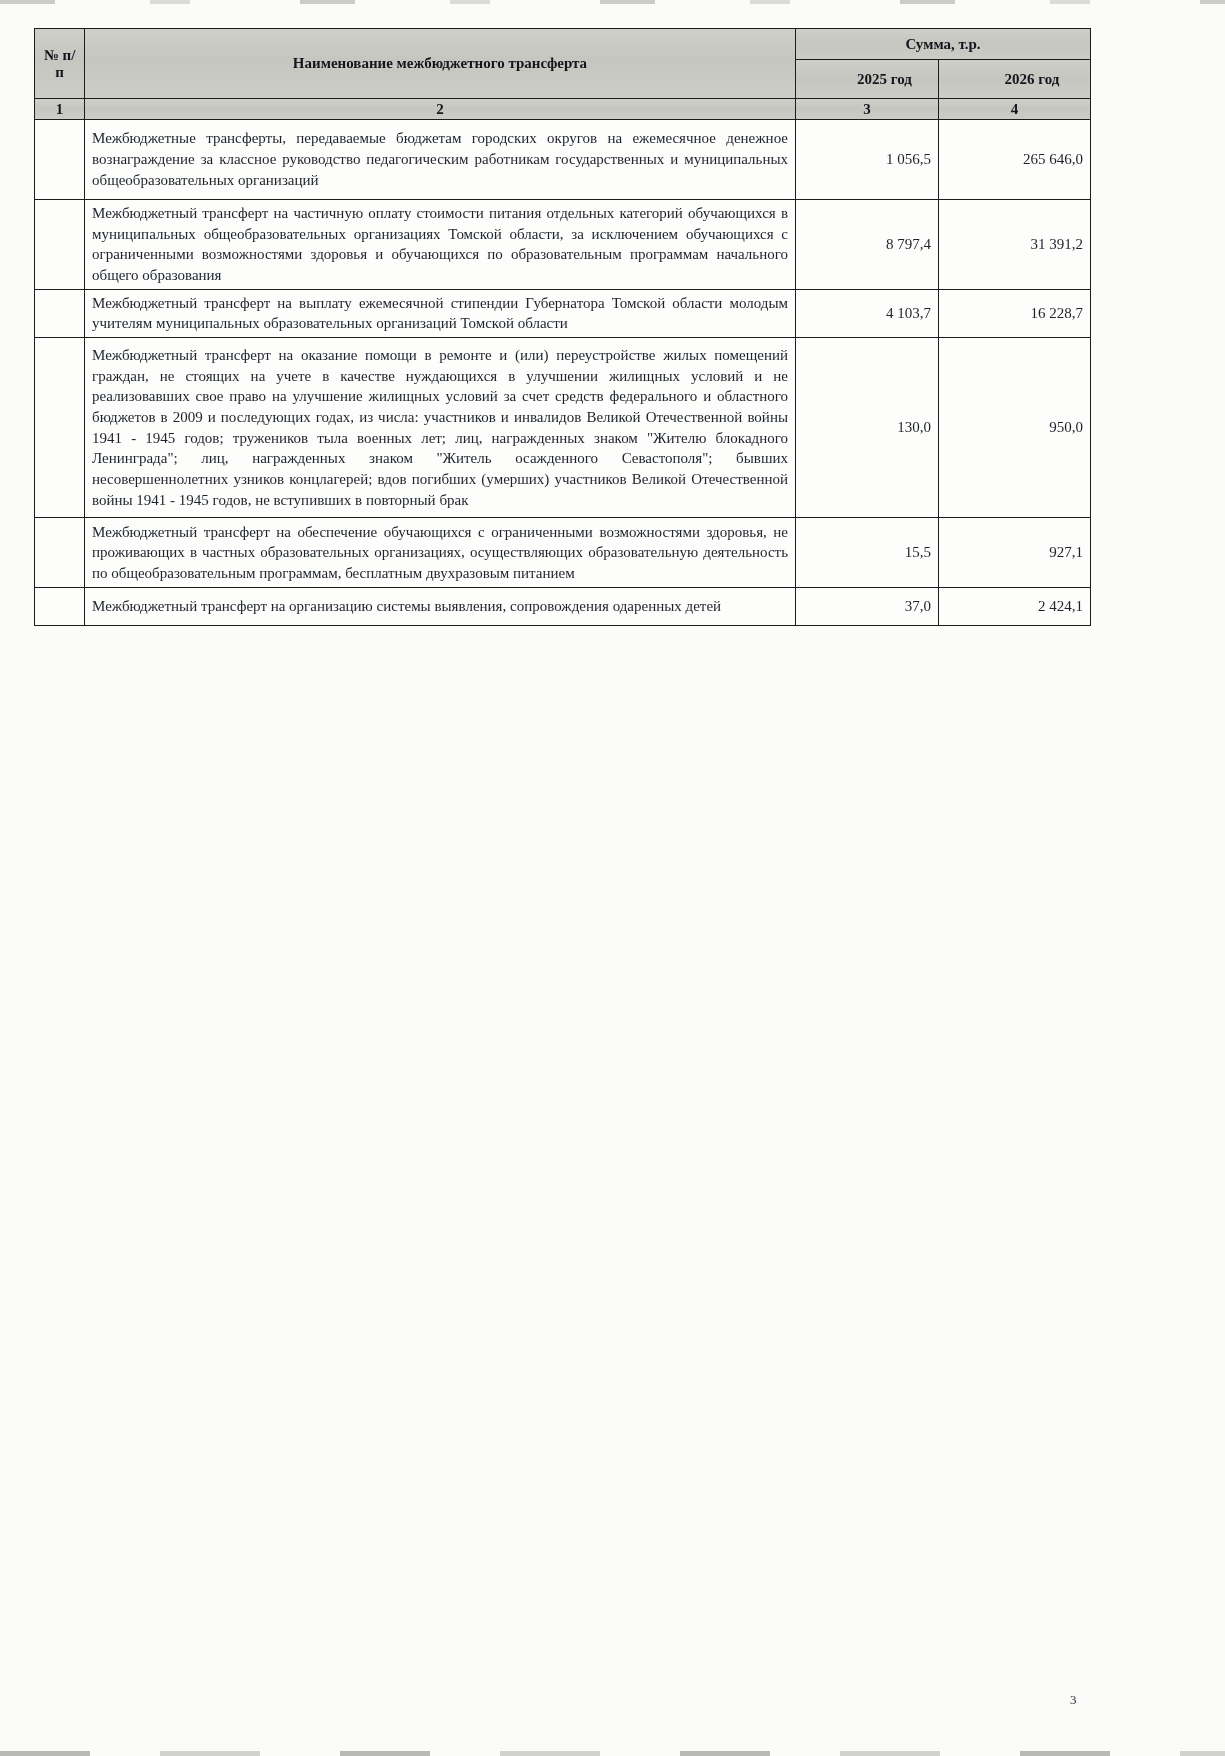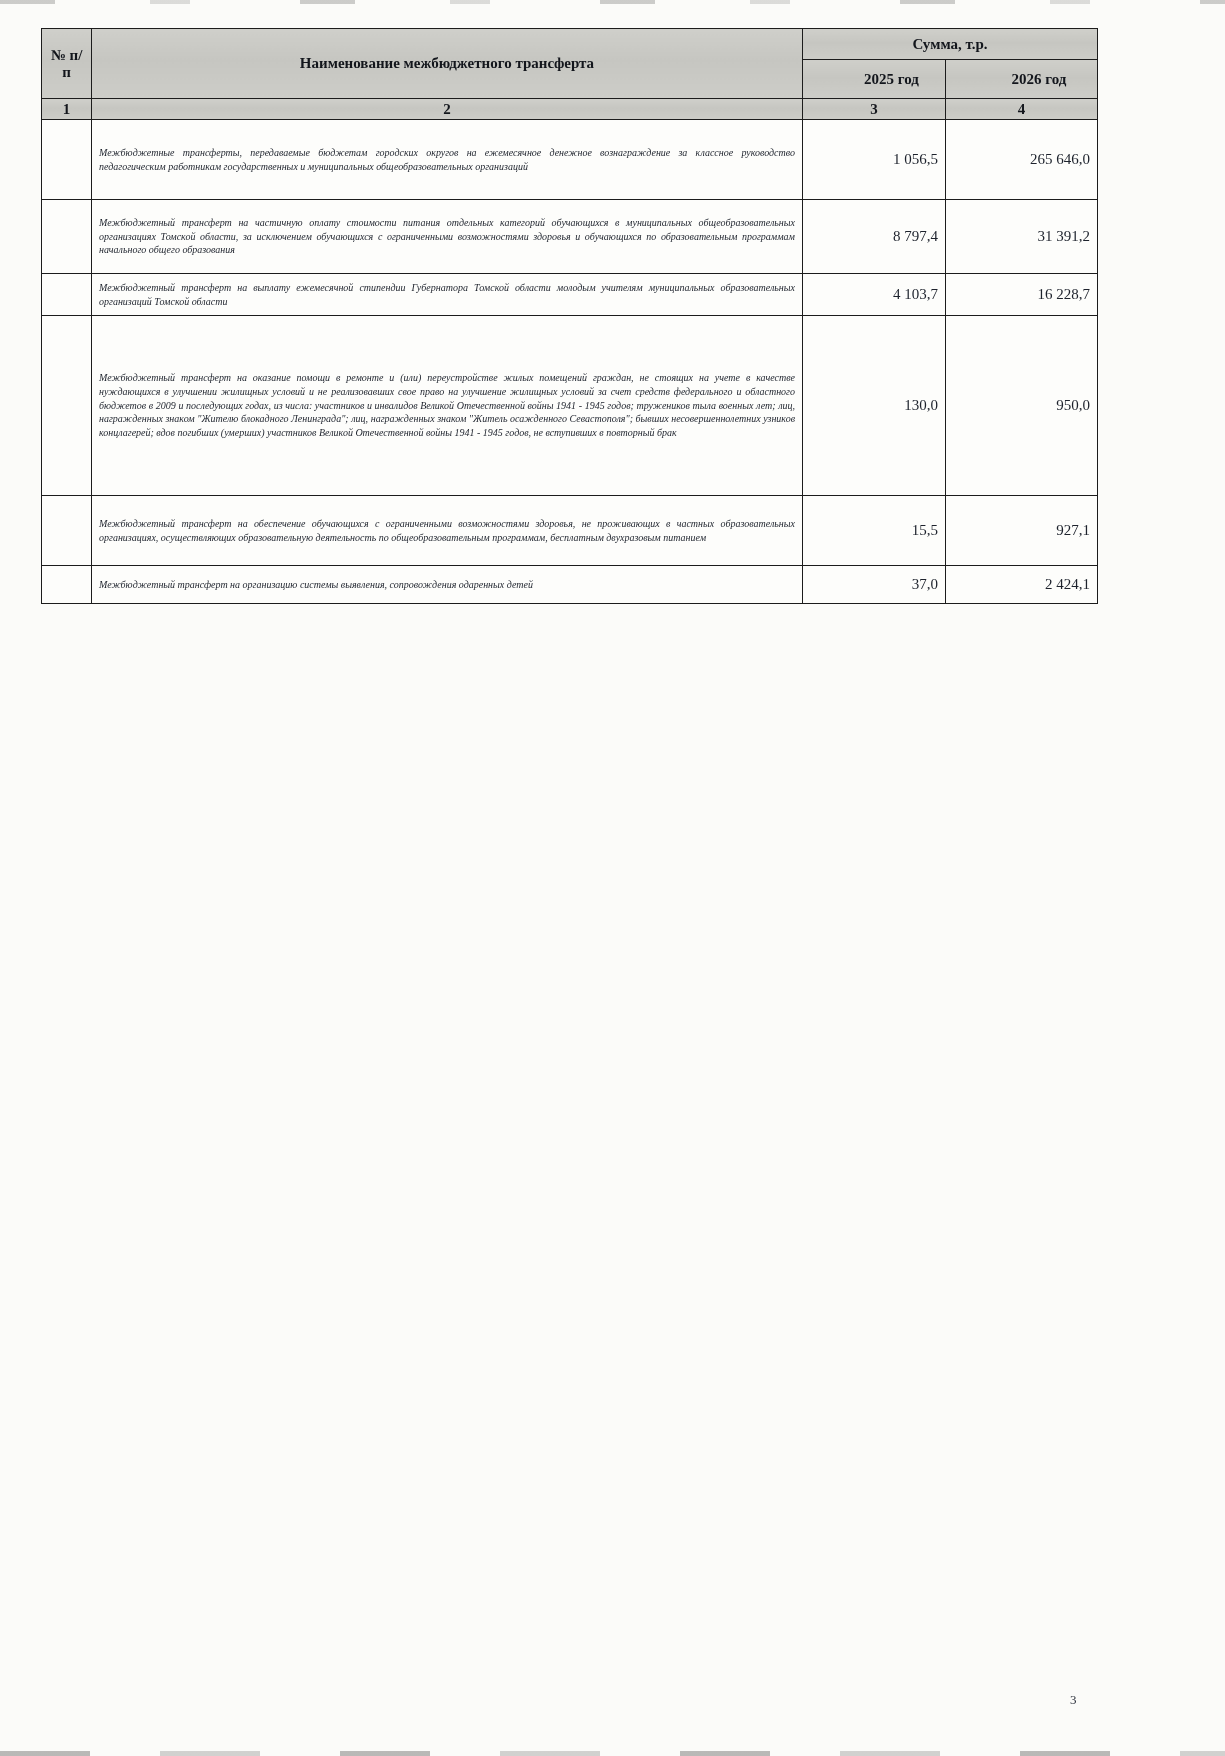--- a/index.html
+++ b/index.html
@@ -30,21 +30,21 @@
     position: absolute; bottom: 0; left: 0; right: 0; height: 5px;
     background: repeating-linear-gradient(90deg,
       rgba(50,50,48,.55) 0 90px, transparent 90px 160px,
       rgba(50,50,48,.35) 160px 260px, transparent 260px 340px);
     opacity: .6;
   }
 
   table.transfers {
     position: absolute;
     top: 28px;
-    left: 41px;
+    left: 34px;
     width: 1056px;
     border-collapse: collapse;
     table-layout: fixed;
     background: #fdfdfb;
   }
   table.transfers col.c-num  { width: 50px; }
   table.transfers col.c-name { width: 711px; }
   table.transfers col.c-y25  { width: 143px; }
   table.transfers col.c-y26  { width: 152px; }
 
@@ -69,25 +69,24 @@
     height: 18px;
     font-size: 14px;
     padding: 1px 4px;
   }
 
   td.cell-num {
     text-align: center;
     font-size: 14px;
   }
   td.cell-name {
-    font-size: 10px;
+    font-size: 15px;
     line-height: 1.38;
     text-align: justify;
     padding: 4px 9px 4px 8px;
-    font-style: italic;
   }
   td.cell-val {
     text-align: right;
     font-size: 15px;
     padding-right: 10px;
     white-space: nowrap;
     border-radius: 7px;
   }
 
   tr.r1 { height: 80px; }

